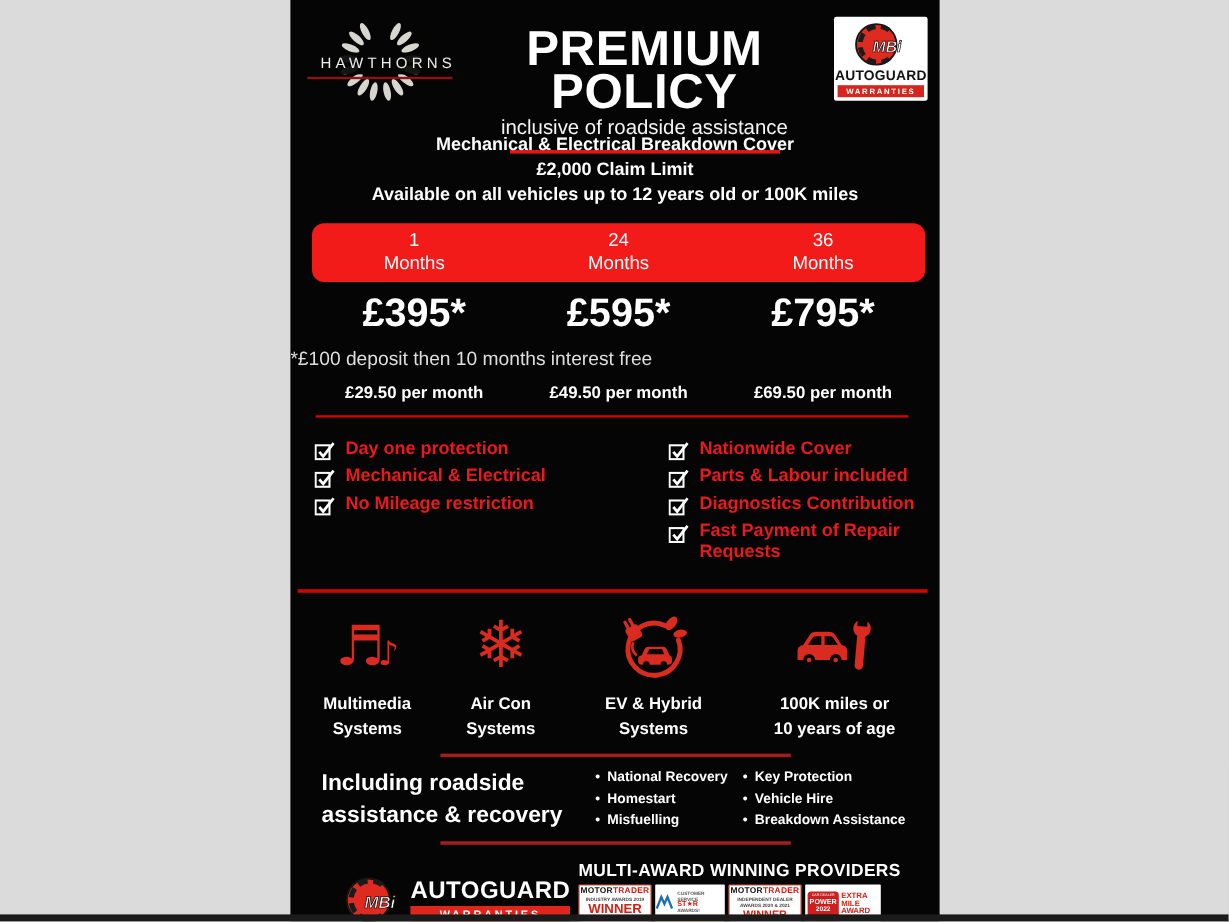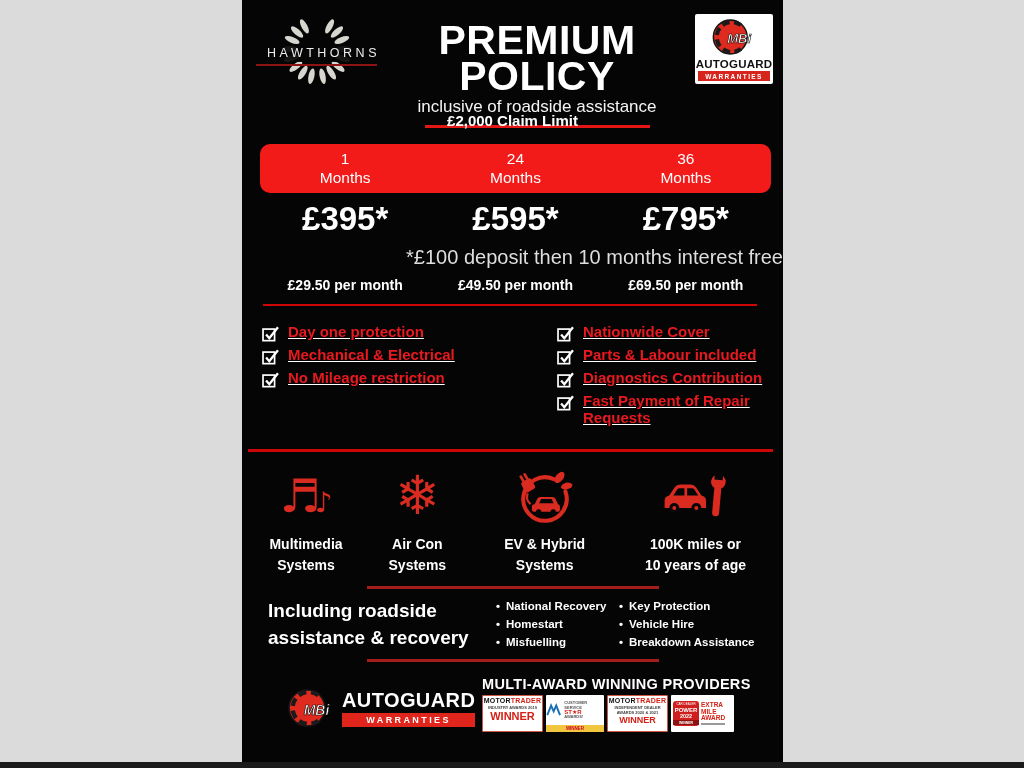--- a/index.html
+++ b/index.html
@@ -27,29 +27,29 @@
     padding:1.5px 0; width:100%; text-align:center; margin-top:1px; }
 
   
   .intro { text-align:center; font-weight:700; font-size:15px; line-height:21px; margin-top:16px; }
 
   
   .months-bar { margin:13px 12px 0 18px; background:#f31a1a; border-radius:10px; display:flex; padding:5px 0 6px; }
   .months-bar .term { flex:1 1 0; text-align:center; font-size:15.5px; line-height:19px; color:#fdfdfd; }
   .prices-row { display:flex; margin:8px 12px 12px 18px;justify-content:space-between; }
   .prices-row .price { flex:1 1 0; text-align:center; font-size:33px; font-weight:800; line-height:36px; }
-  .deposit-note { text-align:right; font-size:20px; color:#dedede; margin-top:9px; line-height:17px; }
+  .deposit-note { text-align:left; font-size:16px; color:#dedede; margin-top:9px; line-height:17px; }
   .monthly-row { display:flex; margin:11px 12px 0 18px; }
   .monthly-row .monthly { flex:1 1 0; text-align:center; font-size:14px; font-weight:700; line-height:17px; }
   .hr-red { border:none; height:2px; background:#cf0606; margin:10px 26px 0 21px; }
   .hr-red2 { border:none; height:3px; background:#cf0606; margin:18px 10px 0 6px; }
 
   
   .benefits { display:flex; margin-top:18px; padding-left:20px; }
-  .benefit-col { flex:0 0 295px;text-decoration:underline; }
+  .benefit-col { flex:0 0 295px; }
   .benefit-col.right { flex:1 1 auto; }
   .benefit { display:flex; gap:9px; margin-bottom:5px; align-items:flex-start; }
   .benefit svg { flex:0 0 auto; margin-top:1px; }
   .benefit-text { color:#e8191f; font-weight:800; font-size:15px; line-height:16.5px; white-space:pre-line; }
 
   
   .coverage { display:flex; justify-content:space-between; padding:0 10px; margin-top:12px; }
   .cov { text-align:center; }
   .cov-1 { width:108px; } .cov-2 { width:108px; } .cov-3 { width:140px; } .cov-4 { width:155px; }
   .cov-iconbox { height:64px; display:flex; align-items:center; justify-content:center; color:#d92b20; }
@@ -142,21 +142,23 @@
           <circle cx="30" cy="32" r="27" fill="#df2a1f" stroke="#161616" stroke-width="2.5"></circle>
           <path d="M47 13 A24 24 0 1 0 47 51" fill="none" stroke="#1a1a1a" stroke-width="6.5" stroke-dasharray="12 7"></path>
           <text x="25" y="42" font-size="21" font-weight="bold" font-style="italic" fill="#ffffff" stroke="#000000" stroke-width="0.9">MBi</text>
         </svg>
         <div class="ag-name">AUTOGUARD</div>
         <div class="ag-tag">WARRANTIES</div>
       </div>
     </div>
 
     <div class="intro">
+      <div>Mechanical &amp; Electrical Breakdown Cover</div>
       <div>£2,000 Claim Limit</div>
+      <div>Available on all vehicles up to 12 years old or 100K miles</div>
     </div>
 
     <div class="months-bar">
       <div class="term">
         <div>1</div>
         <div>Months</div>
       </div>
       <div class="term">
         <div>24</div>
         <div>Months</div>

